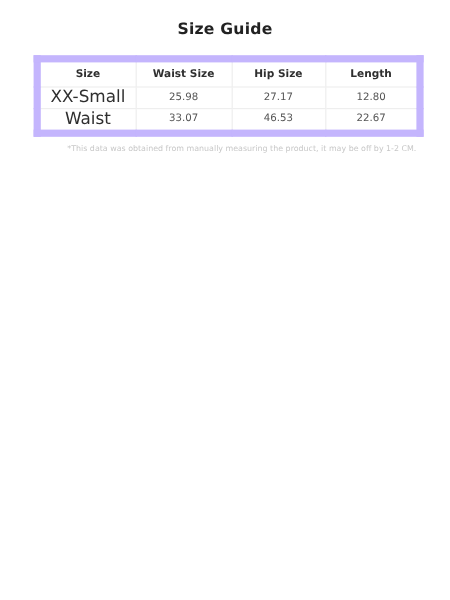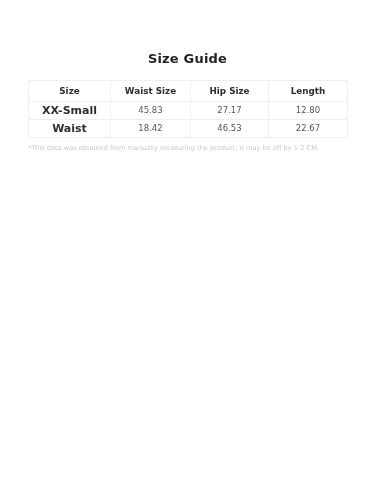--- a/index.html
+++ b/index.html
@@ -11,42 +11,41 @@
     height: 500px;
     background: #ffffff;
     font-family: "DejaVu Sans", sans-serif;
     overflow: hidden;
   }
   .page {
     width: 375px;
     height: 380px;
     position: relative;
     background: #ffffff;
-    margin-top: 34px;
   }
   .title {
     text-align: center;
     font-size: 13px;
     font-weight: bold;
     color: #222222;
     letter-spacing: 0.2px;
     margin: 0;
     padding-top: 17px;
     line-height: 15px;
   }
   .table-wrap {
     margin: 0 auto;
     width: 319px;
     padding-top: 14px;
   }
   table.size-table {
     width: 319px;
     border-collapse: collapse;
     table-layout: fixed;
-    border: 1px solid #c4b5fd;
+    border: 6px solid #c4b5fd;
   }
   table.size-table col.c-size     { width: 82px; }
   table.size-table col.c-waist    { width: 80px; }
   table.size-table col.c-hip      { width: 78px; }
   table.size-table col.c-length   { width: 79px; }
   table.size-table th,
   table.size-table td {
     border: 1px solid #eeeeee;
     height: 17px;
     padding: 0;
@@ -57,36 +56,36 @@
     white-space: nowrap;
   }
   table.size-table thead th {
     font-weight: bold;
     color: #2f2f2f;
     height: 20px;
     line-height: 20px;
     font-size: 8.8px;
   }
   table.size-table tbody td.size-cell {
-    font-weight: bold;
+    font-weight: normal;
     color: #2f2f2f;
-    font-size: 11px;
+    font-size: 14px;
   }
   table.size-table tbody td.num-cell {
     font-weight: normal;
     color: #555555;
   }
   .footnote {
     width: 319px;
     margin: 0 auto;
     padding-top: 6px;
     font-size: 6.6px;
     line-height: 9px;
     color: #c8c8c8;
-    text-align: left;
+    text-align: right;
     white-space: nowrap;
   }
 </style>
 </head>
 <body>
 
 <div class="page">
 
   <h1 class="title">Size Guide</h1>
 
@@ -102,27 +101,27 @@
         <tr>
           <th>Size</th>
           <th>Waist Size</th>
           <th>Hip Size</th>
           <th>Length</th>
         </tr>
       </thead>
       <tbody>
         <tr>
           <td class="size-cell">XX-Small</td>
-          <td class="num-cell">45.83</td>
+          <td class="num-cell">25.98</td>
           <td class="num-cell">27.17</td>
           <td class="num-cell">12.80</td>
         </tr>
         <tr>
           <td class="size-cell">Waist</td>
-          <td class="num-cell">18.42</td>
+          <td class="num-cell">33.07</td>
           <td class="num-cell">46.53</td>
           <td class="num-cell">22.67</td>
         </tr>
       </tbody>
     </table>
   </div>
 
   <div class="footnote">*This data was obtained from manually measuring the product, it may be off by 1-2 CM.</div>
 
 </div>

